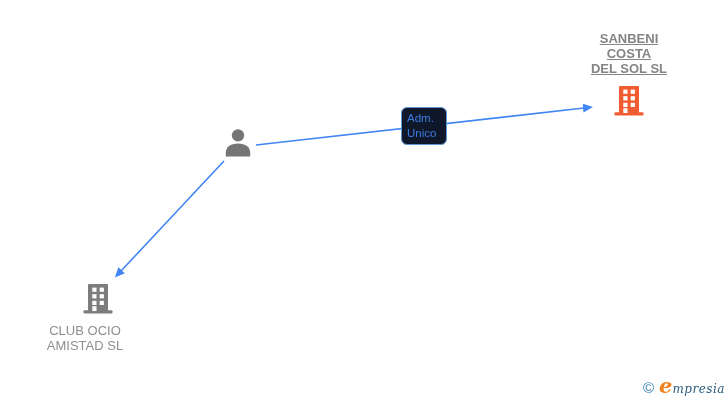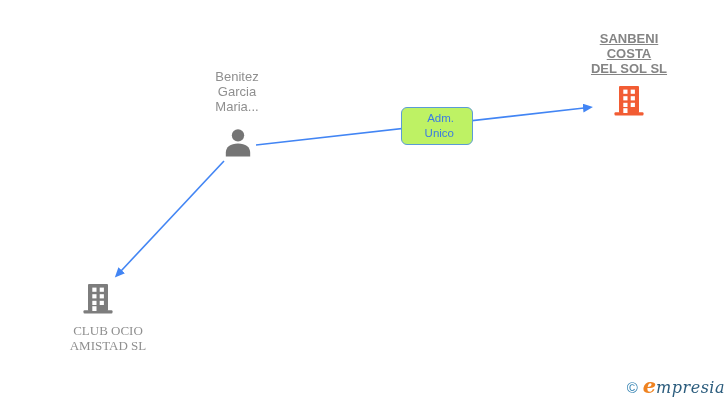--- a/index.html
+++ b/index.html
@@ -21,29 +21,29 @@
     line-height: 15px;
     color: #8f8f8f;
     cursor: pointer;
   }
   .node-label.bold { font-weight: bold; color: #848484; text-decoration: underline; }
 
   .node-icon { position: absolute; cursor: pointer; }
 
   .edge-label {
     position: absolute;
-    background: #bef264;
+    background: #0f172a;
     border: 1.5px solid #5b9bd5;
     border-radius: 6px;
     color: #3c7ce0;
     font-size: 11.5px;
     line-height: 15px;
-    text-align: right;
+    text-align: left;
     white-space: pre-line;
-    padding: 3px 18px;
+    padding: 3px 5px;
     min-width: 34px;
     cursor: pointer;
   }
 
   .footer-logo {
     position: absolute;
     right: 3px; bottom: 2px;
     display: flex;
     align-items: baseline;
     gap: 5px;
@@ -52,40 +52,37 @@
   .footer-copyright {
     color: #2e7fb0;
     font-size: 15px;
     line-height: 18px;
   }
   .footer-brand {
     font-family: "DejaVu Serif", serif;
     font-style: italic;
   }
   .brand-e { color: #ef8220; font-size: 21px; font-weight: bold; }
-  .brand-rest { color: #2b5c7d; font-size: 16px; letter-spacing: 0.5px; }
+  .brand-rest { color: #2b5c7d; font-size: 12px; letter-spacing: 0.5px; }
 </style>
 </head>
 <body>
 
 <div class="canvas">
 
   <svg class="edges-layer" width="728" height="400" viewBox="0 0 728 400">
     <defs>
       <marker id="arrowBlue" markerUnits="userSpaceOnUse" markerWidth="12" markerHeight="10" refX="1" refY="4.5" orient="auto">
         <path d="M0,0 L10,4.5 L0,9 z" fill="#4285f4"></path>
       </marker>
     </defs>
     <line x1="256" y1="145" x2="584" y2="108" stroke="#4285f4" stroke-width="1.6" marker-end="url(#arrowBlue)"></line>
     <line x1="224" y1="161" x2="121" y2="271" stroke="#4285f4" stroke-width="1.6" marker-end="url(#arrowBlue)"></line>
   </svg>
 
-  <div class="node-label" style="left:177px; top:69px; width:120px;">Benitez
-Garcia
-Maria...</div>
   <svg class="node-icon" style="left:223px; top:126px;" width="30" height="34" viewBox="0 0 32 34">
     <circle cx="16" cy="8.8" r="6.6" fill="#757575"></circle>
     <path d="M16,17.5 c-8.2,0 -13,3.9 -13,9.8 L3,31.5 l26,0 l0,-4.2 c0,-5.9 -4.8,-9.8 -13,-9.8 z" fill="#757575"></path>
   </svg>
 
   <div class="node-label bold" style="left:569px; top:31px; width:120px;">SANBENI
 COSTA
 DEL SOL  SL</div>
   <svg class="node-icon" style="left:612px; top:85px;" width="34" height="32" viewBox="0 0 34 32">
     <rect x="2.5" y="27.2" width="29" height="3.4" rx="1" fill="#f25c33"></rect>
@@ -103,21 +100,21 @@
     <rect x="2.5" y="27.2" width="29" height="3.4" rx="1" fill="#7d7d7d"></rect>
     <rect x="7" y="1" width="20" height="27" rx="1" fill="#7d7d7d"></rect>
     <rect x="11.3" y="4.6" width="4.2" height="4.2" fill="#ffffff"></rect>
     <rect x="18.7" y="4.6" width="4.2" height="4.2" fill="#ffffff"></rect>
     <rect x="11.3" y="11.2" width="4.2" height="4.2" fill="#ffffff"></rect>
     <rect x="18.7" y="11.2" width="4.2" height="4.2" fill="#ffffff"></rect>
     <rect x="11.3" y="17.8" width="4.2" height="4.2" fill="#ffffff"></rect>
     <rect x="18.7" y="17.8" width="4.2" height="4.2" fill="#ffffff"></rect>
     <rect x="11.3" y="23.2" width="4.2" height="4.8" fill="#ffffff"></rect>
   </svg>
-  <div class="node-label" style="left:38px; top:323px; width:140px;font-family:Liberation Serif, serif;">CLUB OCIO
+  <div class="node-label" style="left:15px; top:323px; width:140px;">CLUB OCIO
 AMISTAD SL</div>
 
   <div class="edge-label" style="left:401px; top:107px;">Adm.
 Unico</div>
 
   <div class="footer-logo">
     <span class="footer-copyright">©</span>
     <span class="footer-brand"><span class="brand-e">e</span><span class="brand-rest">mpresia</span></span>
   </div>
 

